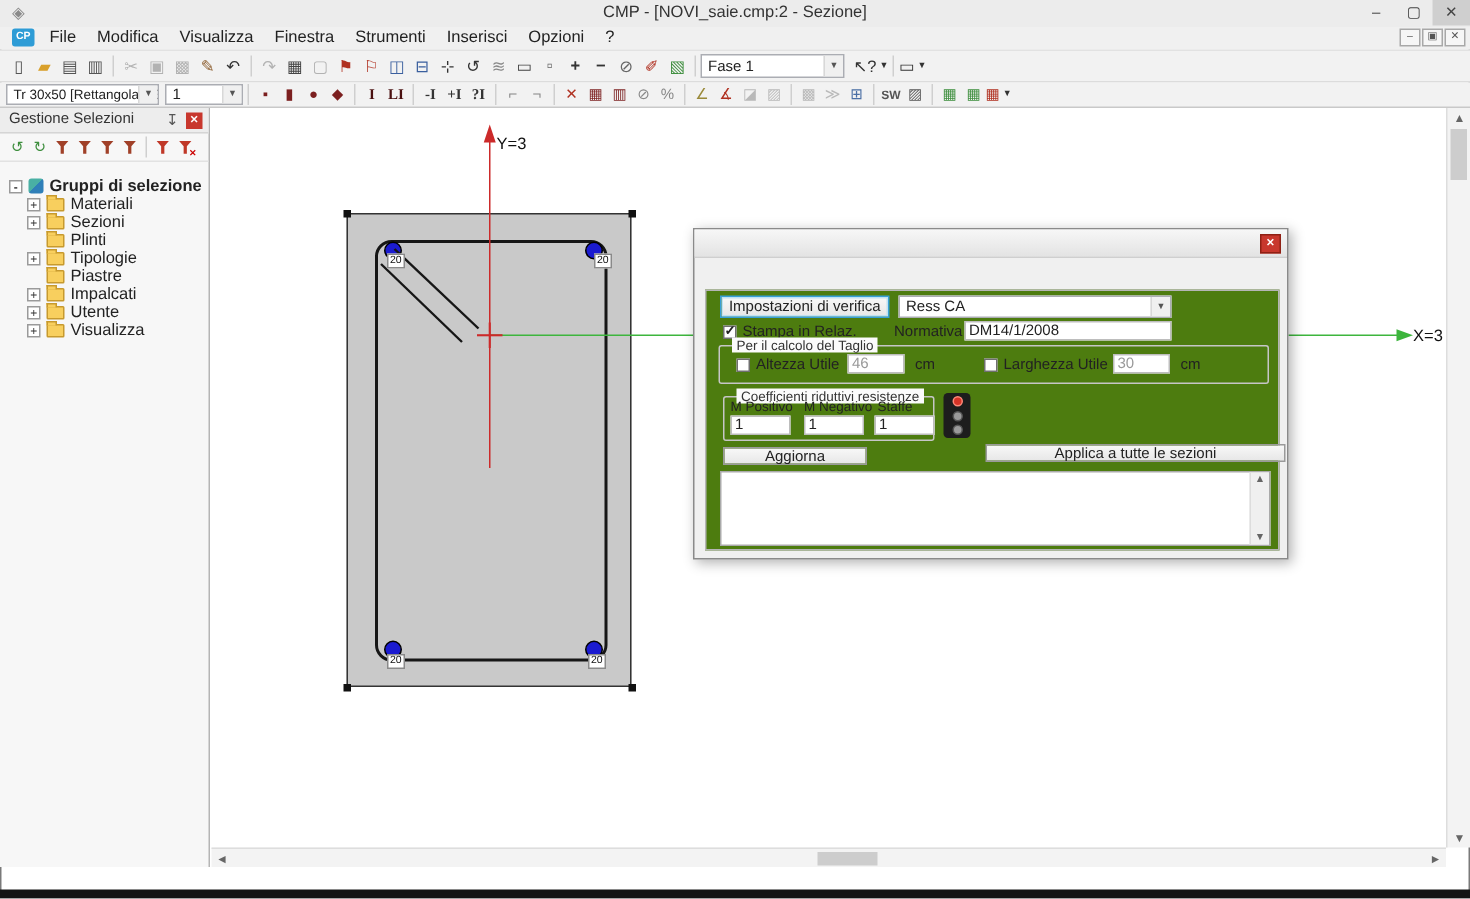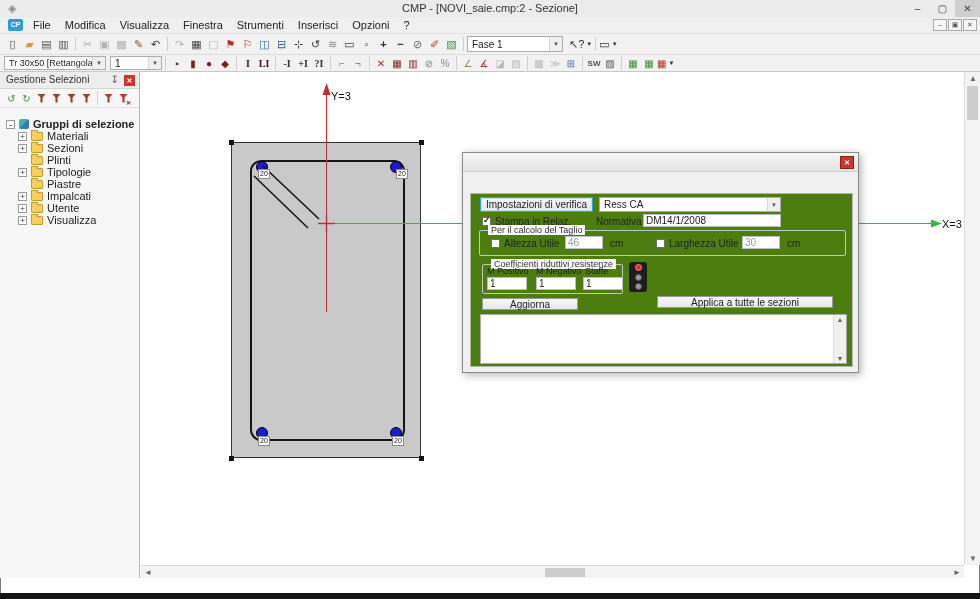--- a/index.html
+++ b/index.html
@@ -403,21 +403,21 @@
       </div>
 
       <div class="tlight" style="left:158px;top:68px;">
         <span class="tl-dot" style="background:#d63327;border-color:#ff8a7a;"></span>
         <span class="tl-dot" style="background:#9a9a9a;"></span>
         <span class="tl-dot" style="background:#9a9a9a;"></span>
       </div>
 
 
       <button class="btn" style="left:11px;top:104px;width:96px;height:12px;">Aggiorna</button>
-      <button class="btn" style="left:186px;top:102px;width:176px;height:12px;">Applica a tutte le sezioni</button>
+      <button class="btn" style="left:186px;top:102px;width:200px;height:12px;">Applica a tutte le sezioni</button>
 
       <div class="listbox" style="left:9px;top:120px;width:367px;height:50px;">
         <div class="lb-scroll">
           <span class="up">▲</span>
           <span class="dn">▼</span>
         </div>
       </div>
     </div>
   </div>
 

